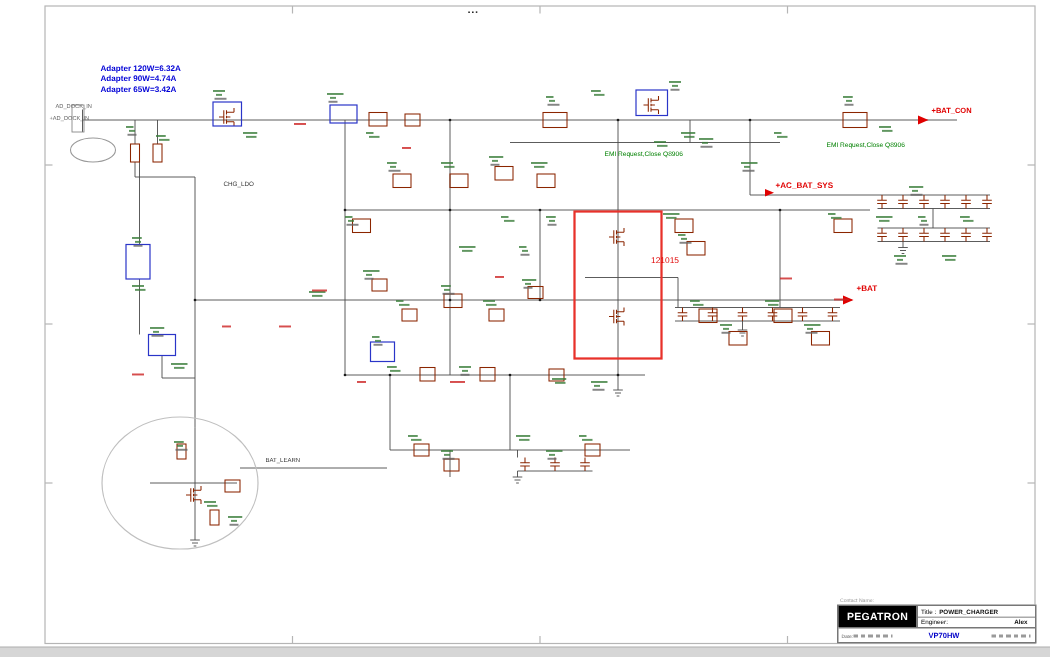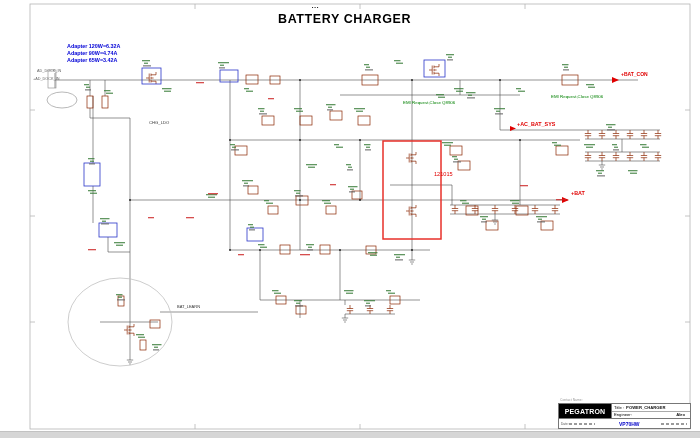--- a/index.html
+++ b/index.html
@@ -376,21 +376,20 @@
       <rect x="520" y="185" width="8" height="1.3" fill="#cc2222" opacity="0.8"></rect>
       <rect x="556" y="199" width="10" height="1.3" fill="#cc2222" opacity="0.8"></rect>
       <rect x="238" y="254" width="6" height="1.3" fill="#cc2222" opacity="0.8"></rect>
       <rect x="88" y="249" width="8" height="1.3" fill="#cc2222" opacity="0.8"></rect>
       <rect x="300" y="254" width="10" height="1.3" fill="#cc2222" opacity="0.8"></rect>
       <rect x="268" y="98" width="6" height="1.3" fill="#cc2222" opacity="0.8"></rect>
       <rect x="196" y="82" width="8" height="1.3" fill="#cc2222" opacity="0.8"></rect>
     </svg>
 
   <div class="ann" style="left: 312px; top: 6px; color: rgb(17, 17, 17); font-size: 4px;">▪ ▪ ▪</div>
-    <div class="ann" style="left: 278px; top: 13px; color: rgb(0, 0, 0); font-size: 12.5px; font-weight: bold; letter-spacing: 0.6px;">BATTERY CHARGER</div>
     <div class="ann" style="left: 67px; top: 44px; color: rgb(0, 0, 214); font-size: 5.4px; font-weight: bold;">Adapter 120W=6.32A</div>
     <div class="ann" style="left: 67px; top: 51px; color: rgb(0, 0, 214); font-size: 5.4px; font-weight: bold;">Adapter 90W=4.74A</div>
     <div class="ann" style="left: 67px; top: 58px; color: rgb(0, 0, 214); font-size: 5.4px; font-weight: bold;">Adapter 65W=3.42A</div>
     <div class="ann" style="left: 37px; top: 70px; color: rgb(102, 102, 102); font-size: 3.8px;">AD_DOCK_IN</div>
     <div class="ann" style="left: 33px; top: 78px; color: rgb(102, 102, 102); font-size: 3.8px;">+AD_DOCK_IN</div>
     <div class="ann" style="left: 149px; top: 121px; color: rgb(51, 51, 51); font-size: 4.2px;">CHG_LDO</div>
     <div class="ann" style="left: 403px; top: 101px; color: rgb(0, 128, 0); font-size: 4.4px;">EMI Request,Close Q8906</div>
     <div class="ann" style="left: 551px; top: 95px; color: rgb(0, 128, 0); font-size: 4.4px;">EMI Request,Close Q8906</div>
     <div class="ann" style="left: 517px; top: 122px; color: rgb(224, 0, 0); font-size: 5.4px; font-weight: bold;">+AC_BAT_SYS</div>
     <div class="ann" style="left: 434px; top: 172px; color: rgb(224, 0, 0); font-size: 5.6px;">121015</div>

